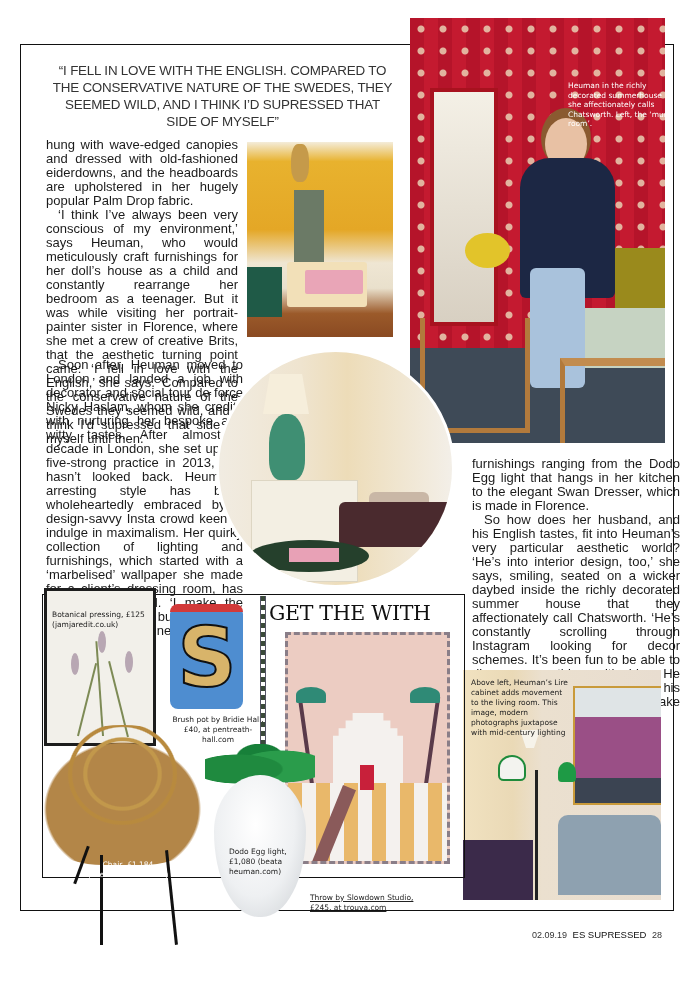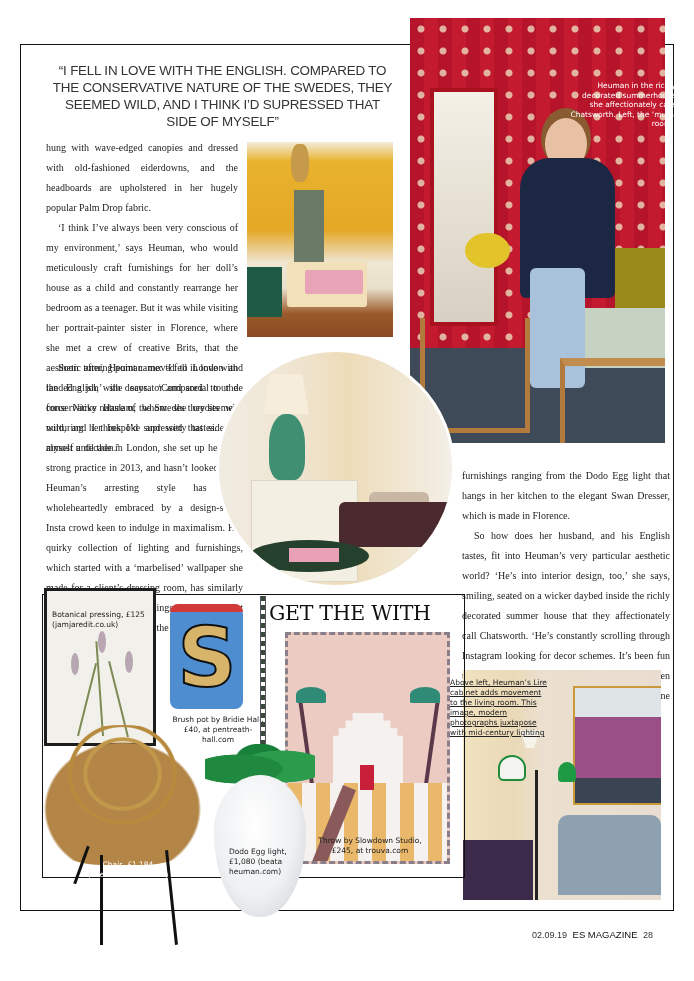--- a/index.html
+++ b/index.html
@@ -6,26 +6,26 @@
   body { width:694px; height:981px; position:relative; overflow:hidden; font-family:"DejaVu Serif", serif; color:#1a1a1a; }
   .abs { position:absolute; }
   .frame-top { left:20px; top:44px; width:390px; height:1px; background:#111; }
   .frame-top-r { left:665px; top:44px; width:9px; height:1px; background:#111; }
   .frame-left { left:20px; top:44px; width:1px; height:866px; background:#111; }
   .frame-right { left:673px; top:44px; width:1px; height:866px; background:#111; }
   .frame-bottom { left:20px; top:910px; width:654px; height:1px; background:#111; }
 
   .pull-quote { left:50px; top:62px; width:345px; text-align:center; font-family:"Liberation Sans", sans-serif; font-size:13.4px; line-height:17px; letter-spacing:-0.2px; color:#333; text-transform:uppercase; font-weight:normal; }
 
-  .body-text { font-family:Liberation Serif, serif; font-size:10px; line-height:20px; color:#1b1b1b; text-align:justify; }
+  .body-text { font-family:Liberation Sans, sans-serif; font-size:13px; line-height:14px; color:#1b1b1b; text-align:justify; }
   .body-text p { margin:0; }
   .body-text p.indent { text-indent:12px; }
   .col1a { left:46px; top:138px; width:192px; }
   .col1b { left:46px; top:358px; width:197px; }
-  .col2 { left:462px; top:457px; width:208px;margin-top:9px; }
+  .col2 { left:472px; top:457px; width:208px; }
 
   .photo { overflow:hidden; }
   .bedroom { left:247px; top:142px; width:146px; height:195px; background:linear-gradient(180deg,#f4ecd9 0%, #e8b22e 10%, #e4a726 45%, #efe6d3 62%, #e9e0cc 75%, #9b5a2a 88%, #8a4a22 100%); }
   .bed { left:40px; top:120px; width:80px; height:45px; background:#f2e0b8; border-radius:3px; }
   .bed-quilt { left:58px; top:128px; width:58px; height:24px; background:#e9a5b7; border-radius:2px; }
   .canopy { left:47px; top:48px; width:30px; height:80px; background:#6b7a66; }
   .dresser { left:0px; top:125px; width:35px; height:50px; background:#1f5a47; }
   .chandelier { left:44px; top:2px; width:18px; height:38px; background:#c59a4a; border-radius:40%; }
 
   .summerhouse { left:410px; top:18px; width:255px; height:425px; background:repeating-linear-gradient(90deg,#b5142a 0 14px,#c41a30 14px 28px); }
@@ -33,21 +33,21 @@
   .sh-window { left:20px; top:70px; width:60px; height:230px; background:linear-gradient(180deg,#f4f0e6,#d8d0c2); border:4px solid #a8121f; }
   .sh-floor { left:0; top:330px; width:100%; height:95px; background:#3e4a57; }
   .sh-person-jacket { left:110px; top:140px; width:95px; height:140px; background:#1c2744; border-radius:30px 30px 6px 6px; }
   .sh-person-head { left:135px; top:100px; width:42px; height:52px; background:#e8c1a4; border-radius:50%; box-shadow:0 -6px 0 4px #8a5a30; }
   .sh-jeans { left:120px; top:250px; width:55px; height:120px; background:#a9c2dc; border-radius:6px; }
   .sh-cushion { left:205px; top:230px; width:50px; height:90px; background:#9a8a1c; }
   .sh-sofa { left:160px; top:290px; width:95px; height:60px; background:#c6d3c2; }
   .sh-flowers { left:55px; top:215px; width:45px; height:35px; background:#e2c42a; border-radius:50%; }
   .sh-chair { left:10px; top:300px; width:100px; height:110px; border:5px solid #b27a3c; border-top:none; }
   .sh-table { left:150px; top:340px; width:105px; height:80px; border-top:8px solid #c28c4f; border-left:5px solid #b27a3c; }
-  .caption-light { font-family:"DejaVu Sans", sans-serif; font-size:7.5px; line-height:9.5px; color:#ffffff; text-align:right; }
+  .caption-light { font-family:"DejaVu Sans", sans-serif; font-size:7.5px; line-height:9.5px; color:#ffffff; text-align:left; }
   .sh-caption { left:575px; top:81px; width:100px; }
 
   .livingroom { left:216px; top:349px; width:233px; height:233px; border-radius:50%; background:linear-gradient(90deg,#f1ece2 0%, #efe4cf 35%, #eddcb8 55%, #f3efe8 100%); border:3px solid #fff; }
   .lr-lamp-shade { left:44px; top:22px; width:46px; height:40px; background:#f6eedb; clip-path:polygon(15% 0,85% 0,100% 100%,0 100%); }
   .lr-lamp-base { left:50px; top:62px; width:36px; height:66px; background:#3f8f73; border-radius:45% 45% 30% 30%; }
   .lr-cabinet { left:32px; top:128px; width:105px; height:100px; background:#f3efe3; border:1px solid #ddd6c3; }
   .lr-daybed { left:120px; top:150px; width:120px; height:45px; background:#4a2a2e; border-radius:6px; }
   .lr-pillow { left:150px; top:140px; width:60px; height:24px; background:#c9b7a6; border-radius:6px; }
   .lr-tray { left:30px; top:188px; width:120px; height:32px; background:#25402c; border-radius:50%; }
   .lr-book { left:70px; top:196px; width:50px; height:14px; background:#e8a1b6; }
@@ -71,35 +71,35 @@
   .egg-leaves { left:205px; top:744px; width:110px; height:50px; background:radial-gradient(ellipse at 30% 50%,#1f8a3f 0 40%,transparent 42%), radial-gradient(ellipse at 70% 45%,#2a9c4b 0 40%,transparent 42%), radial-gradient(ellipse at 50% 30%,#178039 0 30%,transparent 32%); }
   .egg-caption { left:229px; top:847px; width:60px; text-align:left; }
 
   .throw { left:285px; top:632px; width:165px; height:232px; background:#ecccc2; border:3px dashed #8a7e88; box-sizing:border-box; }
   .throw-house { left:45px; top:78px; width:70px; height:95px; background:#f4f1ee; clip-path:polygon(28% 0,72% 0,72% 8%,82% 8%,82% 16%,92% 16%,92% 24%,100% 24%,100% 100%,0 100%,0 24%,8% 24%,8% 16%,18% 16%,18% 8%,28% 8%); }
   .throw-door { left:72px; top:130px; width:14px; height:25px; background:#c8203a; }
   .throw-stripes { left:0; top:148px; width:100%; height:78px; background:repeating-linear-gradient(90deg,#e9b86a 0 14px,#f4f1ee 14px 28px); }
   .throw-path { left:55px; top:150px; width:14px; height:90px; background:#8a5a5a; transform:rotate(22deg); transform-origin:top left; }
   .palm { position:absolute; width:4px; background:#5a3a4a; border-radius:2px; }
   .palm-top { position:absolute; width:30px; height:16px; background:#2f8a76; border-radius:50% 50% 10% 10%; }
-  .throw-caption { left:310px; top:836px; width:120px; text-align:center; }
+  .throw-caption { left:310px; top:893px; width:120px; text-align:left;text-decoration:underline; }
 
   .chair { left:25px; top:725px; width:195px; height:140px; background:radial-gradient(ellipse at 50% 35%,transparent 0 25%, #c2984b 26% 28%, transparent 29% 36%, #b88a3e 37% 39%, transparent 40%), radial-gradient(ellipse at 50% 60%,#b38648 0 55%, transparent 57%); border-radius:50% 50% 40% 40%; }
   .chair-leg { position:absolute; width:3px; background:#111; }
   .chair-caption { left:83px; top:860px; width:90px; }
 
   .lounge { left:463px; top:670px; width:198px; height:230px; background:linear-gradient(90deg,#f1e2c0 0%, #ead9b6 25%, #ebe0cf 40%, #e8ddd0 100%); }
   .lounge-art { left:110px; top:16px; width:88px; height:115px; background:linear-gradient(180deg,#dfe4e6 0 25%, #9a4f86 25% 78%, #3b4452 78% 100%); border:2px solid #c99a3a; }
   .lounge-sofa { left:95px; top:145px; width:103px; height:80px; background:#8ea1b0; border-radius:10px 10px 0 0; }
   .lounge-armchair { left:0px; top:170px; width:70px; height:60px; background:#3b2a4a; }
   .lounge-lamp-stand { left:72px; top:100px; width:3px; height:130px; background:#222; }
   .lounge-shade-g1 { left:35px; top:85px; width:24px; height:22px; background:#f3f3ef; border:2px solid #1f8b3b; border-radius:50% 50% 20% 20%; }
   .lounge-shade-w { left:57px; top:60px; width:20px; height:18px; background:#f6f3ea; clip-path:polygon(0 0,100% 0,70% 100%,30% 100%); }
   .lounge-shade-g2 { left:95px; top:92px; width:18px; height:20px; background:#1e9a45; border-radius:50% 50% 20% 20%; }
-  .lounge-caption { left:450px; top:678px; width:100px;text-decoration:underline; }
+  .lounge-caption { left:471px; top:678px; width:100px; }
 
   .folio { left:532px; top:929px; font-family:"Liberation Sans", sans-serif; font-size:9px; color:#333; white-space:nowrap; }
   .folio .mag { font-size:9.5px; color:#111; margin:0 3px; }
 </style>
 </head>
 <body>
 
 <div class="abs frame-top"></div>
 <div class="abs frame-top-r"></div>
 <div class="abs frame-left"></div>
@@ -204,15 +204,15 @@
 </div>
 <div class="abs caption-light chair-caption" style="text-align:center;">Chair, £1,184 (chelseatextiles.com)</div>
 
 <div class="abs chain"></div>
 <div class="abs egg-leaves"></div>
 <div class="abs egg"></div>
 <div class="abs caption-dark egg-caption">Dodo Egg light, £1,080 (beata heuman.com)</div>
 
 <div class="abs folio">
   <span>02.09.19</span>
-  <span class="mag">ES MAGAZINE</span>
+  <span class="mag">ES SUPRESSED</span>
   <span>28</span>
 </div>
 
 </body></html>

